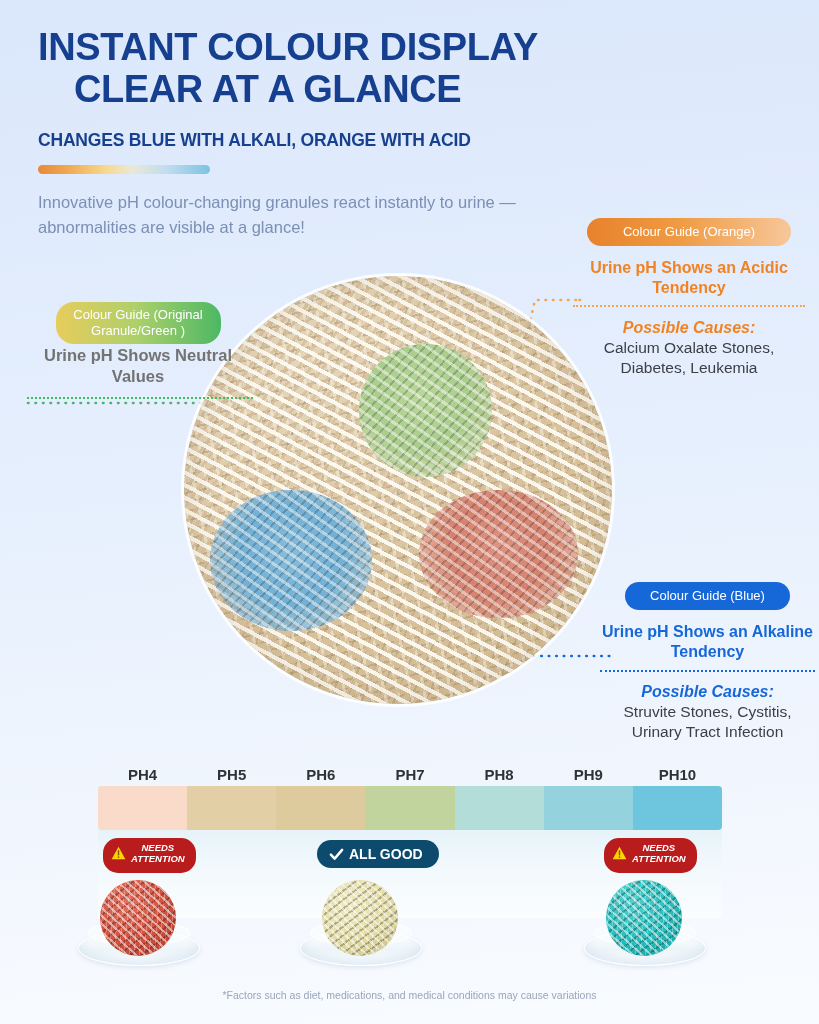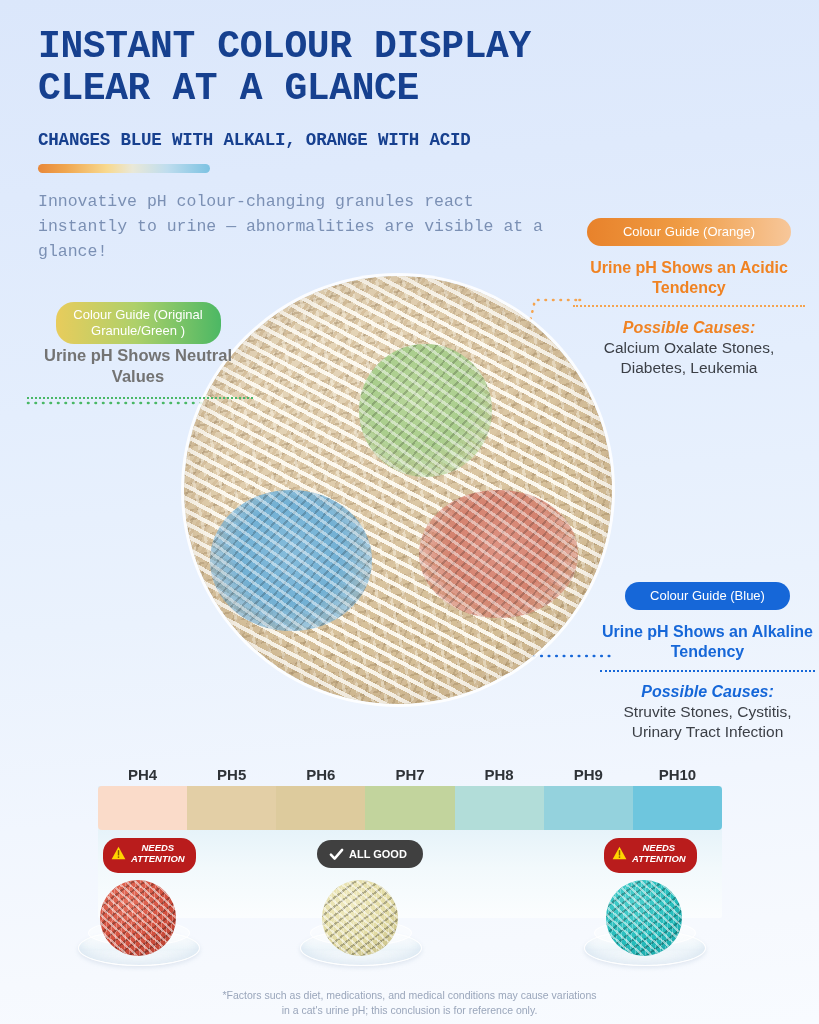--- a/index.html
+++ b/index.html
@@ -4,26 +4,26 @@
 <style>
   html,body{margin:0;padding:0;}
   body{
     width:819px;height:1024px;overflow:hidden;position:relative;
     font-family:"Liberation Sans","DejaVu Sans",sans-serif;
     background:linear-gradient(175deg,#dbe7fb 0%,#dfeafc 18%,#e4eefd 38%,#eaf2fd 58%,#f1f6fe 76%,#f6f9fe 90%,#f8fbff 100%);
   }
   .page{position:absolute;inset:0;}
 
   
-  .hdr{position:absolute;left:38px;top:26px;width:640px;font-family:Liberation Mono, monospace;}
+  .hdr{position:absolute;left:38px;top:26px;width:640px;}
   .h1{
     font-size:38px;line-height:42px;font-weight:bold;color:#16408f;
     letter-spacing:-0.4px;margin:0;
   }
-  .h1 .l2{display:block;}
+  .h1 .l2{display:block;margin-left:36px;}
   .h2{
     margin:20px 0 0 0;font-size:17.5px;font-weight:bold;color:#17408f;
     letter-spacing:-0.2px;
   }
   .accent-bar{
     margin-top:14px;width:172px;height:9px;border-radius:6px;
     background:linear-gradient(90deg,#e8883a 0%,#f0a64f 16%,#f8d98f 40%,#e9e8d8 55%,#bfddee 75%,#7cc2e2 100%);
   }
   .lede{
     margin-top:16px;font-size:16.5px;line-height:25px;color:#7b90b4;
@@ -107,21 +107,21 @@
     border-radius:2px;
   }
   .bar{position:absolute;left:98px;top:786px;width:624px;height:44px;display:flex;
     border-radius:4px;overflow:hidden;}
   .bar span{flex:1;display:block;}
   .badges{position:absolute;left:98px;top:838px;width:624px;height:30px;}
   .badge{position:absolute;display:flex;align-items:center;gap:5px;
     border-radius:15px;color:#fff;font-weight:bold;}
   .badge-red{background:#b91c1c;padding:4px 11px 9px 8px;font-size:9.5px;line-height:11px;font-style:italic;}
   .badge-red .txt{text-align:center;}
-  .badge-green{background:#404040;padding:7px 16px 7px 12px;font-size:11px;line-height:12px;}
+  .badge-green{background:#0c4a6e;padding:7px 16px 7px 12px;font-size:14px;line-height:12px;}
   .warn-ico{width:15px;height:14px;display:block;flex:0 0 auto;}
   .check-ico{width:15px;height:14px;display:block;flex:0 0 auto;}
 
   
   .dish{position:absolute;width:120px;height:86px;}
   .ball{position:absolute;left:22px;top:0;width:76px;height:76px;border-radius:50%;
     overflow:hidden;}
   .ball .btex{position:absolute;inset:0;border-radius:50%;
     background-image:
       repeating-linear-gradient(42deg, rgba(255,255,255,.5) 0 2px, rgba(0,0,0,0) 2px 6px),
@@ -272,16 +272,15 @@
   <div class="dish" style="left:584px;top:880px;">
     <div class="plate"></div>
     <div class="plate-top"></div>
     <div class="ball ball-cyn">
         <div class="btex"></div>
       </div>
   </div>
 
   <div class="footnote">
     <div>*Factors such as diet, medications, and medical conditions may cause variations</div>
-    <div>in a cat's urine pH; this conclusion is for reference only.</div>
   </div>
 
 </div>
 
 </body></html>

